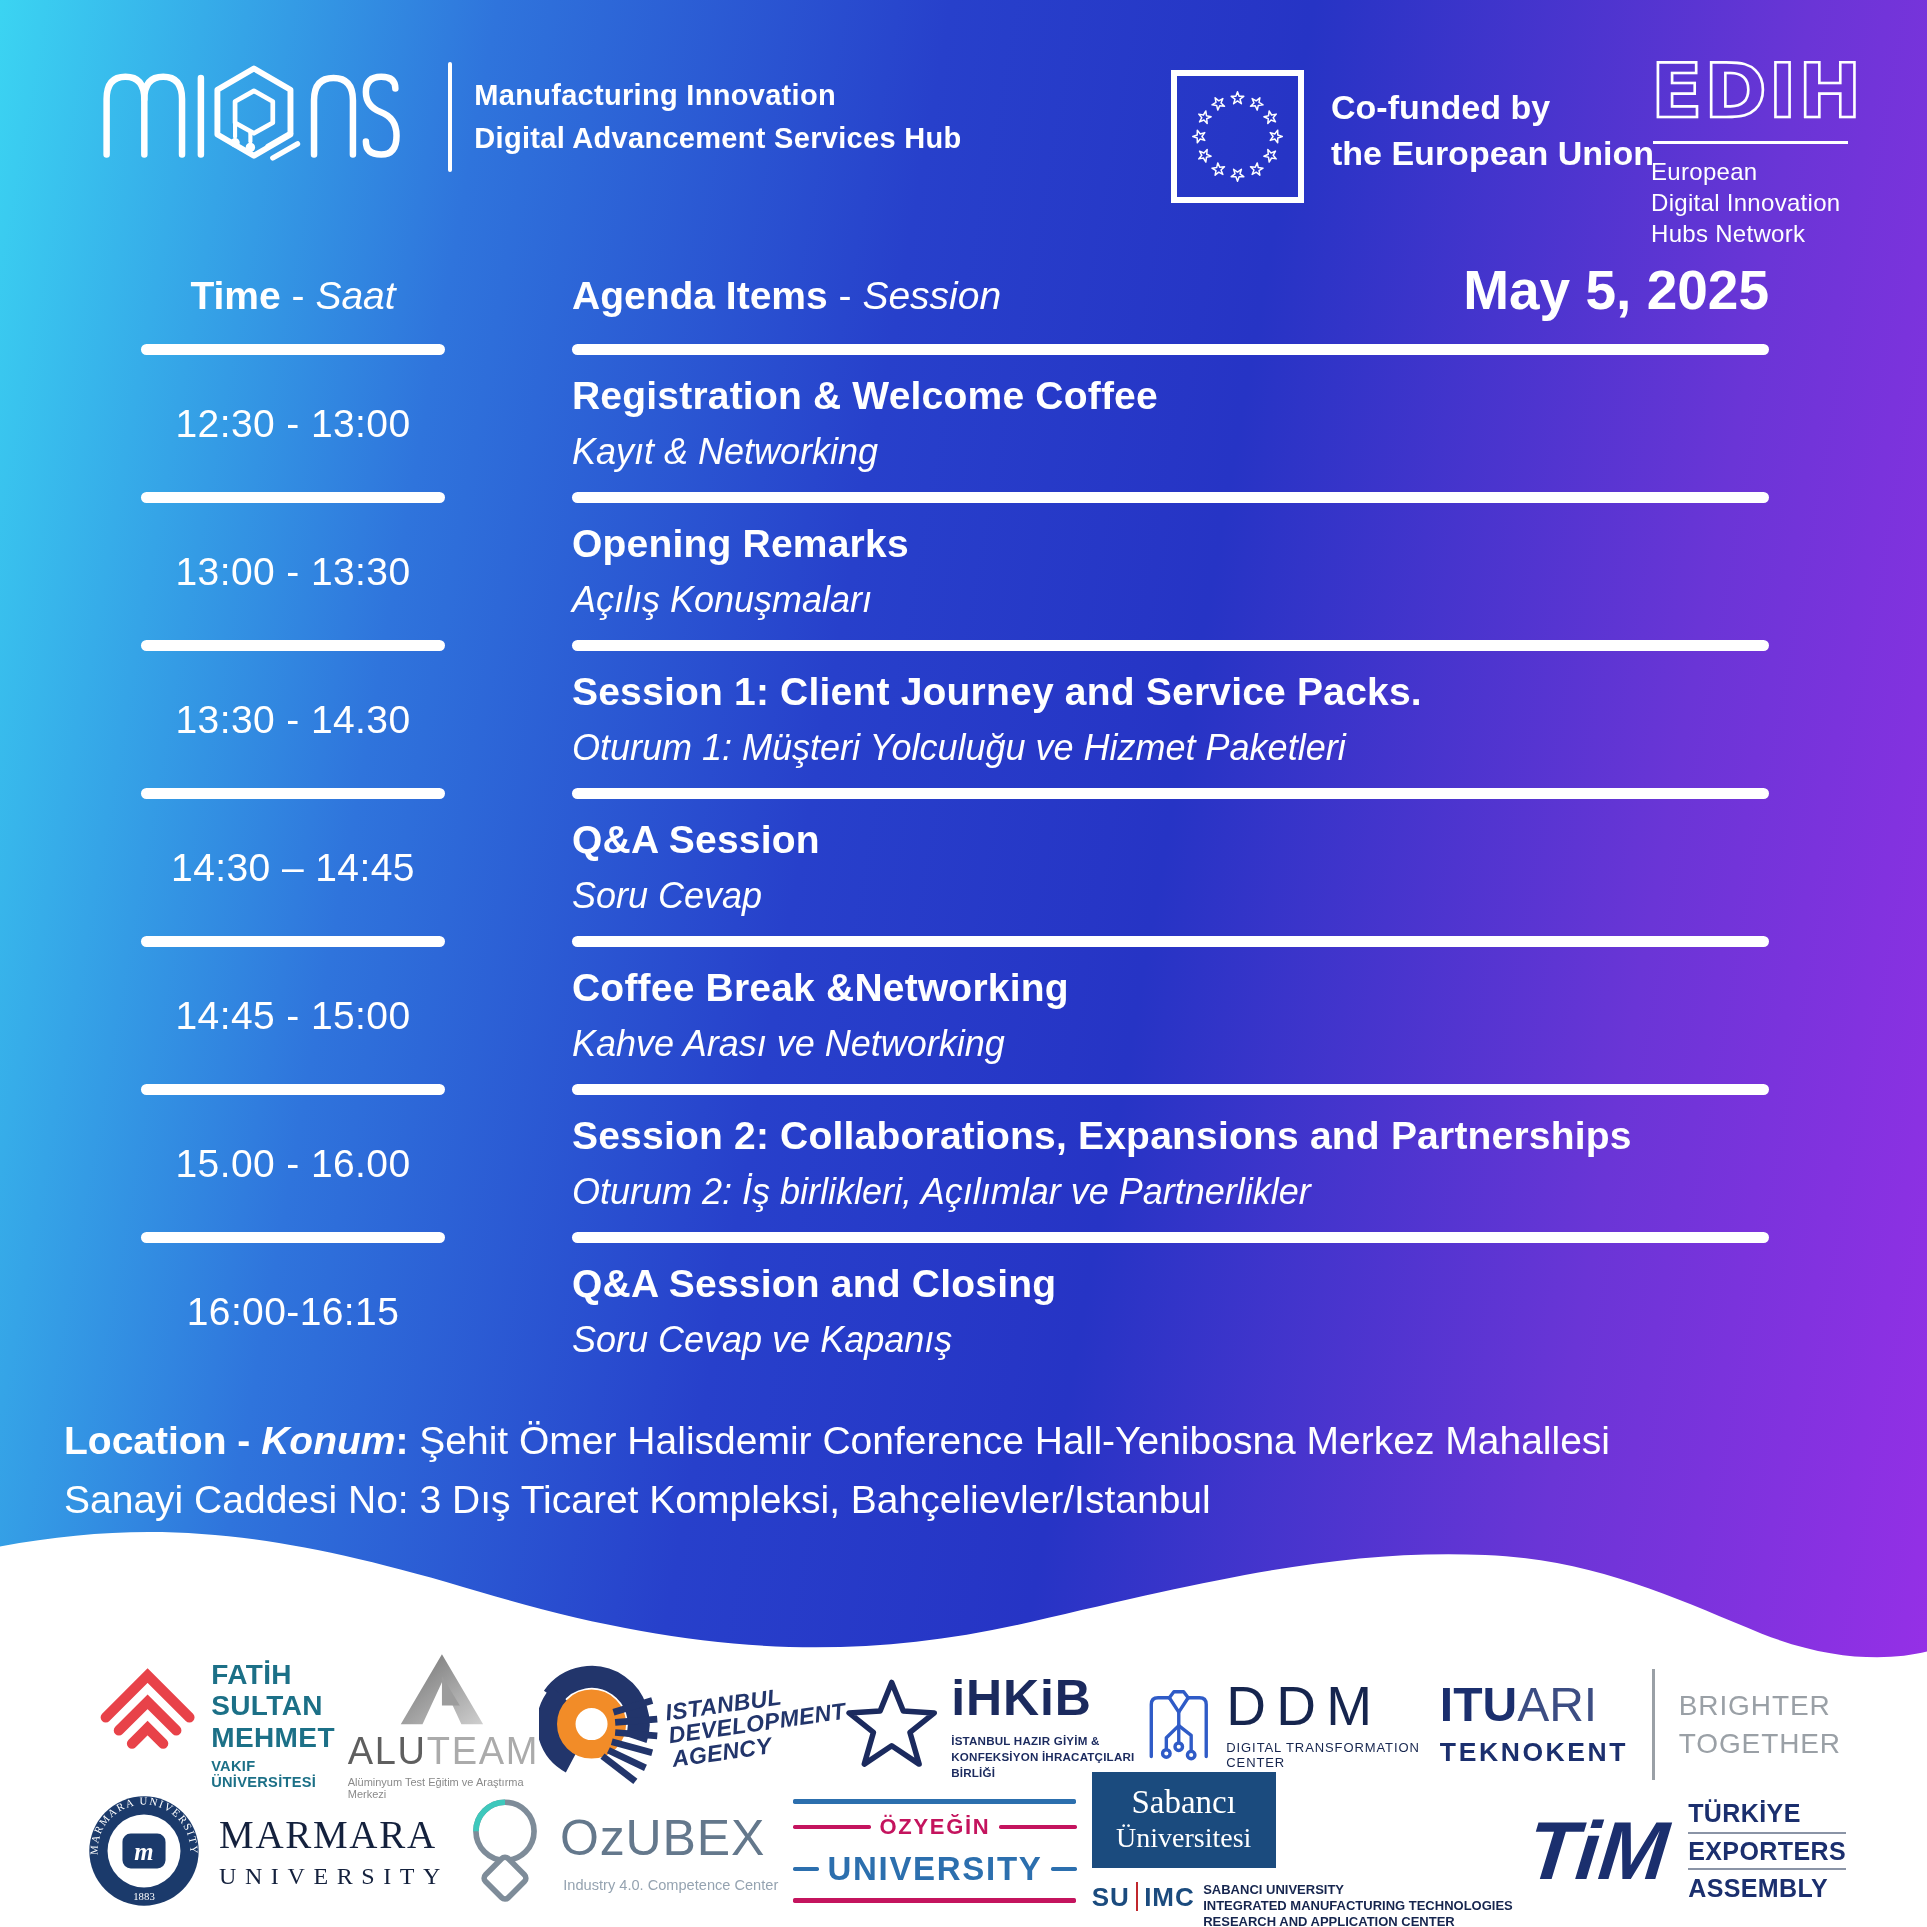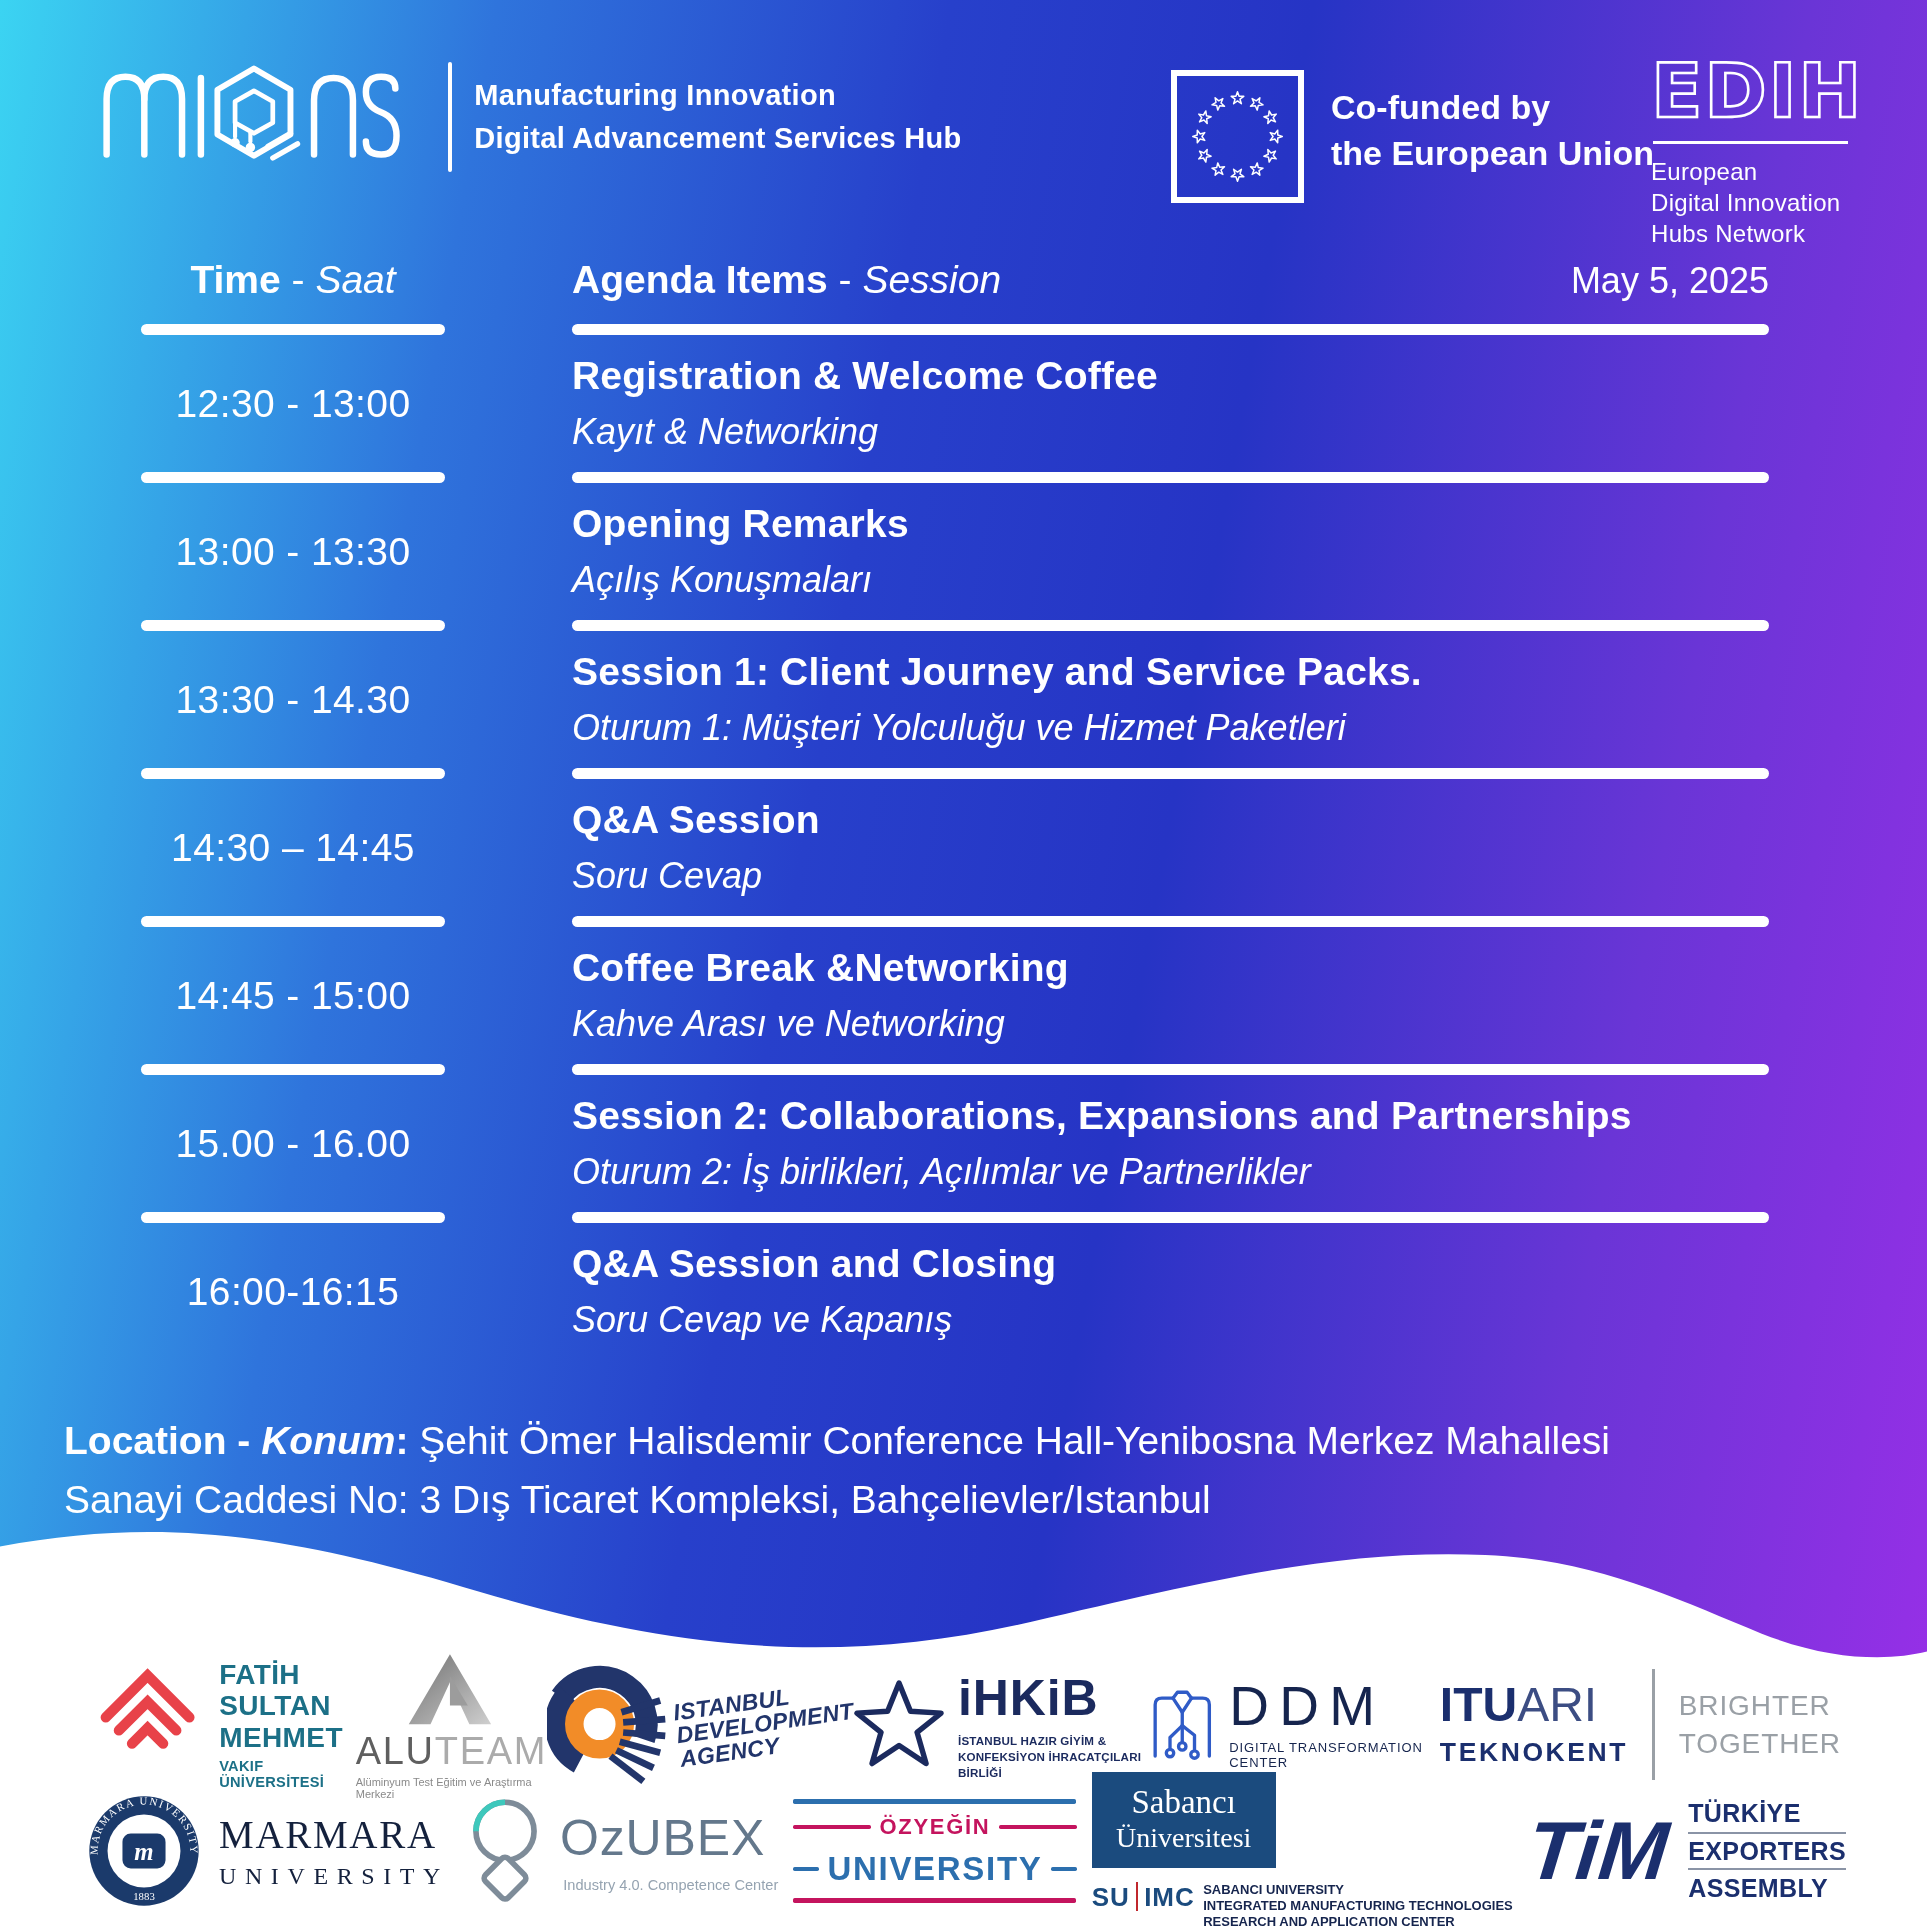--- a/index.html
+++ b/index.html
@@ -18,39 +18,39 @@
   .edih{position:absolute;left:1651px;top:47px;width:205px;}
   .edih-rule{height:2.6px;background:#fff;width:195px;margin:5.1px 0 12px 1.7px;}
   .edih-lines{font-size:24px;line-height:1.3;letter-spacing:0.3px;}
   
   .agenda{position:absolute;left:141px;top:258px;width:1628px;}
   .agrid{display:grid;grid-template-columns:304px 1fr;column-gap:127px;}
   .agenda-head{align-items:baseline;margin-bottom:22px;}
   .head-time{text-align:center;font-size:39px;}
   .head-items-row{display:flex;justify-content:space-between;align-items:baseline;}
   .b{font-weight:700;} .i{font-style:italic;}
-  .head-date{font-size:36px;font-weight:400;}
+  .head-date{font-size:55px;font-weight:700;}
   .rule{height:11px;}
   .rule span{display:block;height:11px;background:#fff;border-radius:6px;}
   .agenda-row{height:137px;align-items:center;}
   .row-time{text-align:center;font-size:39px;letter-spacing:0.4px;}
   .row-title{font-size:39px;font-weight:700;letter-spacing:0.2px;}
   .row-sub{font-size:36px;font-style:italic;margin-top:13.7px;}
   
   .location{position:absolute;left:64px;top:1411px;width:1823px;font-size:39px;line-height:1.52;}
   .location .lab{font-weight:700;}
   .location .labtr{font-weight:700;font-style:italic;}
   
   .wave{position:absolute;left:0;bottom:0;width:1927px;height:402px;display:block;}
   .logo-row{position:absolute;left:0;width:1927px;display:flex;align-items:center;justify-content:space-between;box-sizing:border-box;z-index:3;}
   .logo-row1{top:1654px;height:141px;padding:0 86px 0 96px;}
   .logo-row2{top:1787px;height:128px;padding:0 81px 0 86px;}
   .plogo{display:flex;align-items:center;}
   
-  .fsm-text{margin-left:20px;color:#1C7087;}
+  .fsm-text{margin-left:12px;color:#1C7087;}
   .fsm-l{font-size:28px;font-weight:700;line-height:1.12;letter-spacing:0.4px;}
   .fsm-l4{font-size:14.6px;font-weight:700;margin-top:5.1px;letter-spacing:0.3px;}
   
   .aluteam{flex-direction:column;justify-content:center;}
   .alu-name{font-size:38px;letter-spacing:1.7px;margin-top:1.7px;}
   .alu1{color:#5F5F5F;} .alu2{color:#ABABAB;}
   .alu-sub{font-size:11px;color:#8A8A8A;margin-top:2.6px;}
   
   .ida-text{transform:rotate(-8deg);font-style:italic;font-weight:700;font-size:23px;line-height:1.02;color:#22356B;margin-left:1.7px;letter-spacing:0.3px;}
   

